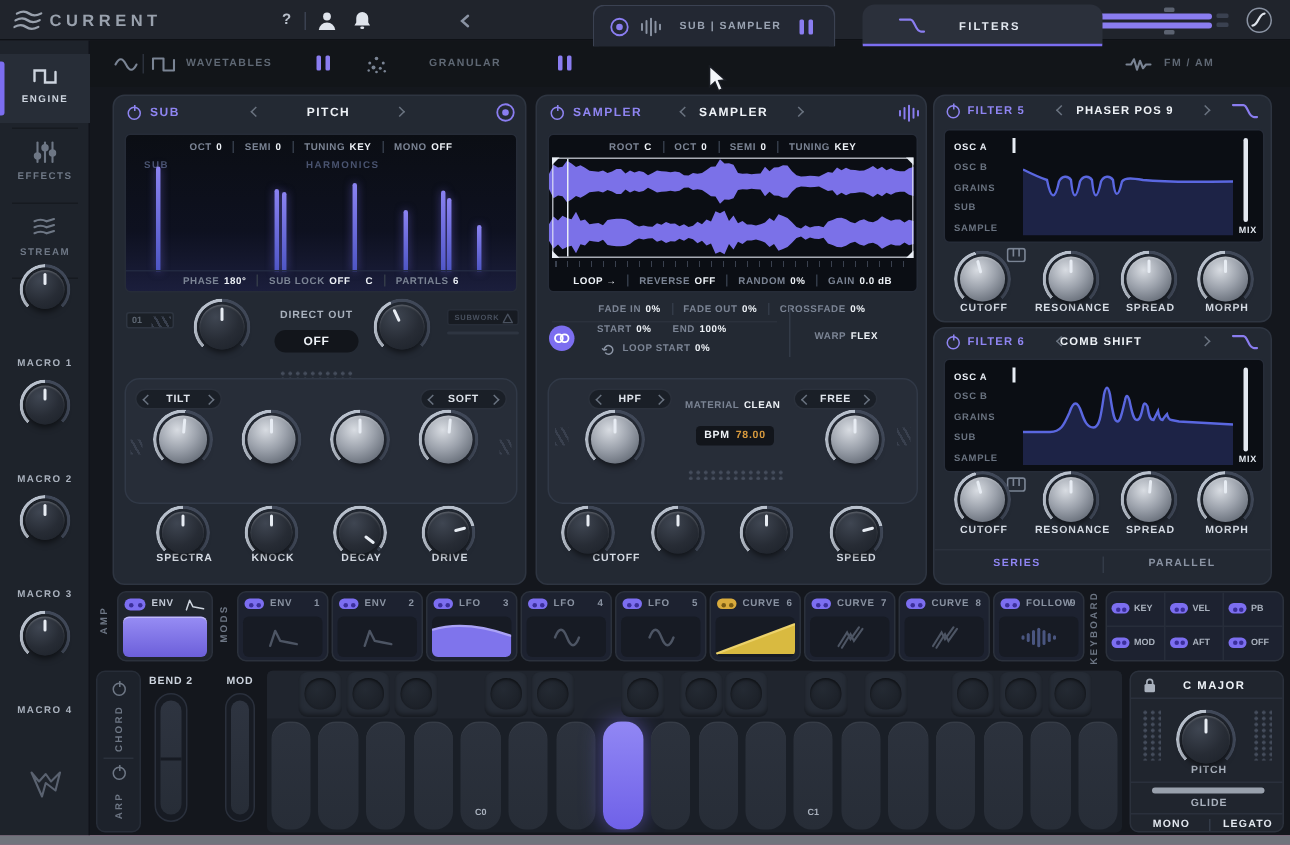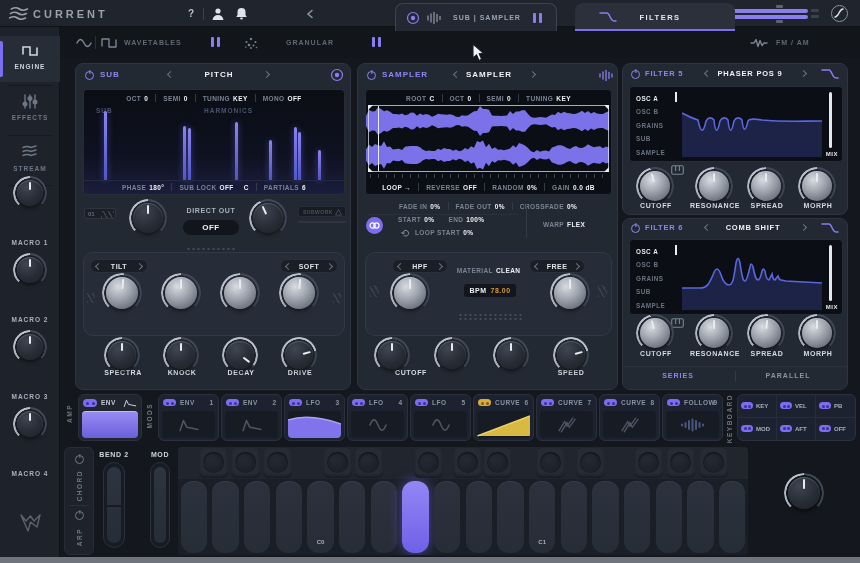--- a/index.html
+++ b/index.html
@@ -492,21 +492,21 @@
     <span class="lbl bright" style="left:-2px;top:138px;width:70px;">CUTOFF</span>
     <span class="lbl bright" style="left:57px;top:138px;width:70px;">RESONANCE</span>
     <span class="lbl bright" style="left:109px;top:138px;width:70px;">SPREAD</span>
     <span class="lbl bright" style="left:160px;top:138px;width:70px;">MORPH</span>
   </div>
 
   <div class="panel" style="left:622px;top:218px;width:226px;height:172px;">
     <div class="pwr" style="left:8px;top:5px;"></div>
     <span class="abs" style="left:22px;top:4px;font-size:7.5px;font-weight:bold;letter-spacing:.8px;color:#8f85f2;">FILTER 6</span>
     <span class="chev l abs" style="left:82px;top:6px;"></span>
-    <span class="abs" style="left:85px;top:4px;width:90px;text-align:center;font-size:7.5px;font-weight:bold;letter-spacing:.8px;color:#eef2f7;">COMB SHIFT</span>
+    <span class="abs" style="left:66px;top:4px;width:90px;text-align:center;font-size:7.5px;font-weight:bold;letter-spacing:.8px;color:#eef2f7;">COMB SHIFT</span>
     <span class="chev r abs" style="left:178px;top:6px;"></span>
     <svg class="abs" style="left:198px;top:3px" width="18" height="12" viewBox="0 0 18 12">
       <path d="M1,2 H8 C11,2 11,10 15,10 H17" fill="none" stroke="#8a7df0" stroke-width="1.5" stroke-linecap="round"></path>
     </svg>
     <div class="display" style="left:6px;top:20px;width:214px;height:76px;background:#0b0e14;">
       <div class="abs" style="left:6px;top:5px;font-size:6.3px;font-weight:bold;letter-spacing:.5px;line-height:13.4px;">
         <div style="color:#e8edf4;">OSC A</div>
         <div style="color:#6a7380;">OSC B</div>
         <div style="color:#6a7380;">GRAINS</div>
         <div style="color:#6a7380;">SUB</div>
@@ -751,20 +751,38 @@
             <div class="pad"></div>
           </div>
           <div class="black-key" style="left: 520.5px;">
             <div class="pad"></div>
           </div>
           <span class="key-note" style="left: 132.5px; top: 92px;">C0</span>
           <span class="key-note" style="left: 354.167px; top: 92px;">C1</span>
         </div>
   </div>
 
+  <div class="abs" style="left:753px;top:447px;width:103px;height:108px;background:#20252e;border:1px solid #2b313c;border-radius:6px;">
+    <svg style="position:absolute;left:8px;top:4px;" width="9" height="10" viewBox="0 0 9 10">
+      <rect x="1" y="4" width="7" height="5.5" rx="1" fill="#a9b1bd"></rect>
+          <path d="M2.6,4 V2.8 a1.9,1.9 0 0 1 3.8,0 V4" fill="none" stroke="#a9b1bd" stroke-width="1.1"></path>
+    </svg>
+    <span style="position:absolute;left:18px;top:4px;width:75px;text-align:center;font-size:7.5px;font-weight:bold;letter-spacing:1px;color:#eef2f7;">C MAJOR</span>
+    <div class="divh" style="left:0;top:17px;width:100%;background:#2a303c;"></div>
+    <div class="grip" style="left:7px;top:25px;width:13px;height:34px;"></div>
+    <div class="grip" style="right:7px;top:25px;width:13px;height:34px;"></div>
+    <span class="lbl" style="left:17px;top:62px;width:70px;">PITCH</span>
+    <div class="divh" style="left:0;top:73px;width:100%;background:#2a303c;"></div>
+    <div class="abs" style="left:14px;top:77px;width:75px;height:4px;border-radius:2px;background:#99a1ad;"></div>
+    <span class="lbl" style="left:17px;top:84px;width:70px;">GLIDE</span>
+    <div class="divh" style="left:0;top:94px;width:100%;background:#2a303c;"></div>
+    <span class="abs" style="left:6px;top:98px;width:42px;text-align:center;font-size:7px;font-weight:bold;letter-spacing:.8px;color:#e3e8f0;">MONO</span>
+    <div class="divv" style="left:52px;top:98px;height:8px;background:#333b48;"></div>
+    <span class="abs" style="left:56px;top:98px;width:44px;text-align:center;font-size:7px;font-weight:bold;letter-spacing:.8px;color:#e3e8f0;">LEGATO</span>
+  </div>
 
   <svg class="abs" style="left:472px;top:43px;z-index:50;" width="14" height="20" viewBox="0 0 14 20">
     <path d="M1,1 L1,15 L4.6,11.8 L7,17.5 L9.6,16.3 L7.2,10.8 L11.5,10.3 Z" fill="#f2f5f9" stroke="#1a1d24" stroke-width="1.1"></path>
   </svg>
 
 <div class="knob" style="left: 17px; top: 180px; width: 26px; height: 26px; --val: 135deg;">
         <div class="ring"></div>
         <div class="face"></div>
         <div class="rot">
           <i class="ptr"></i>

